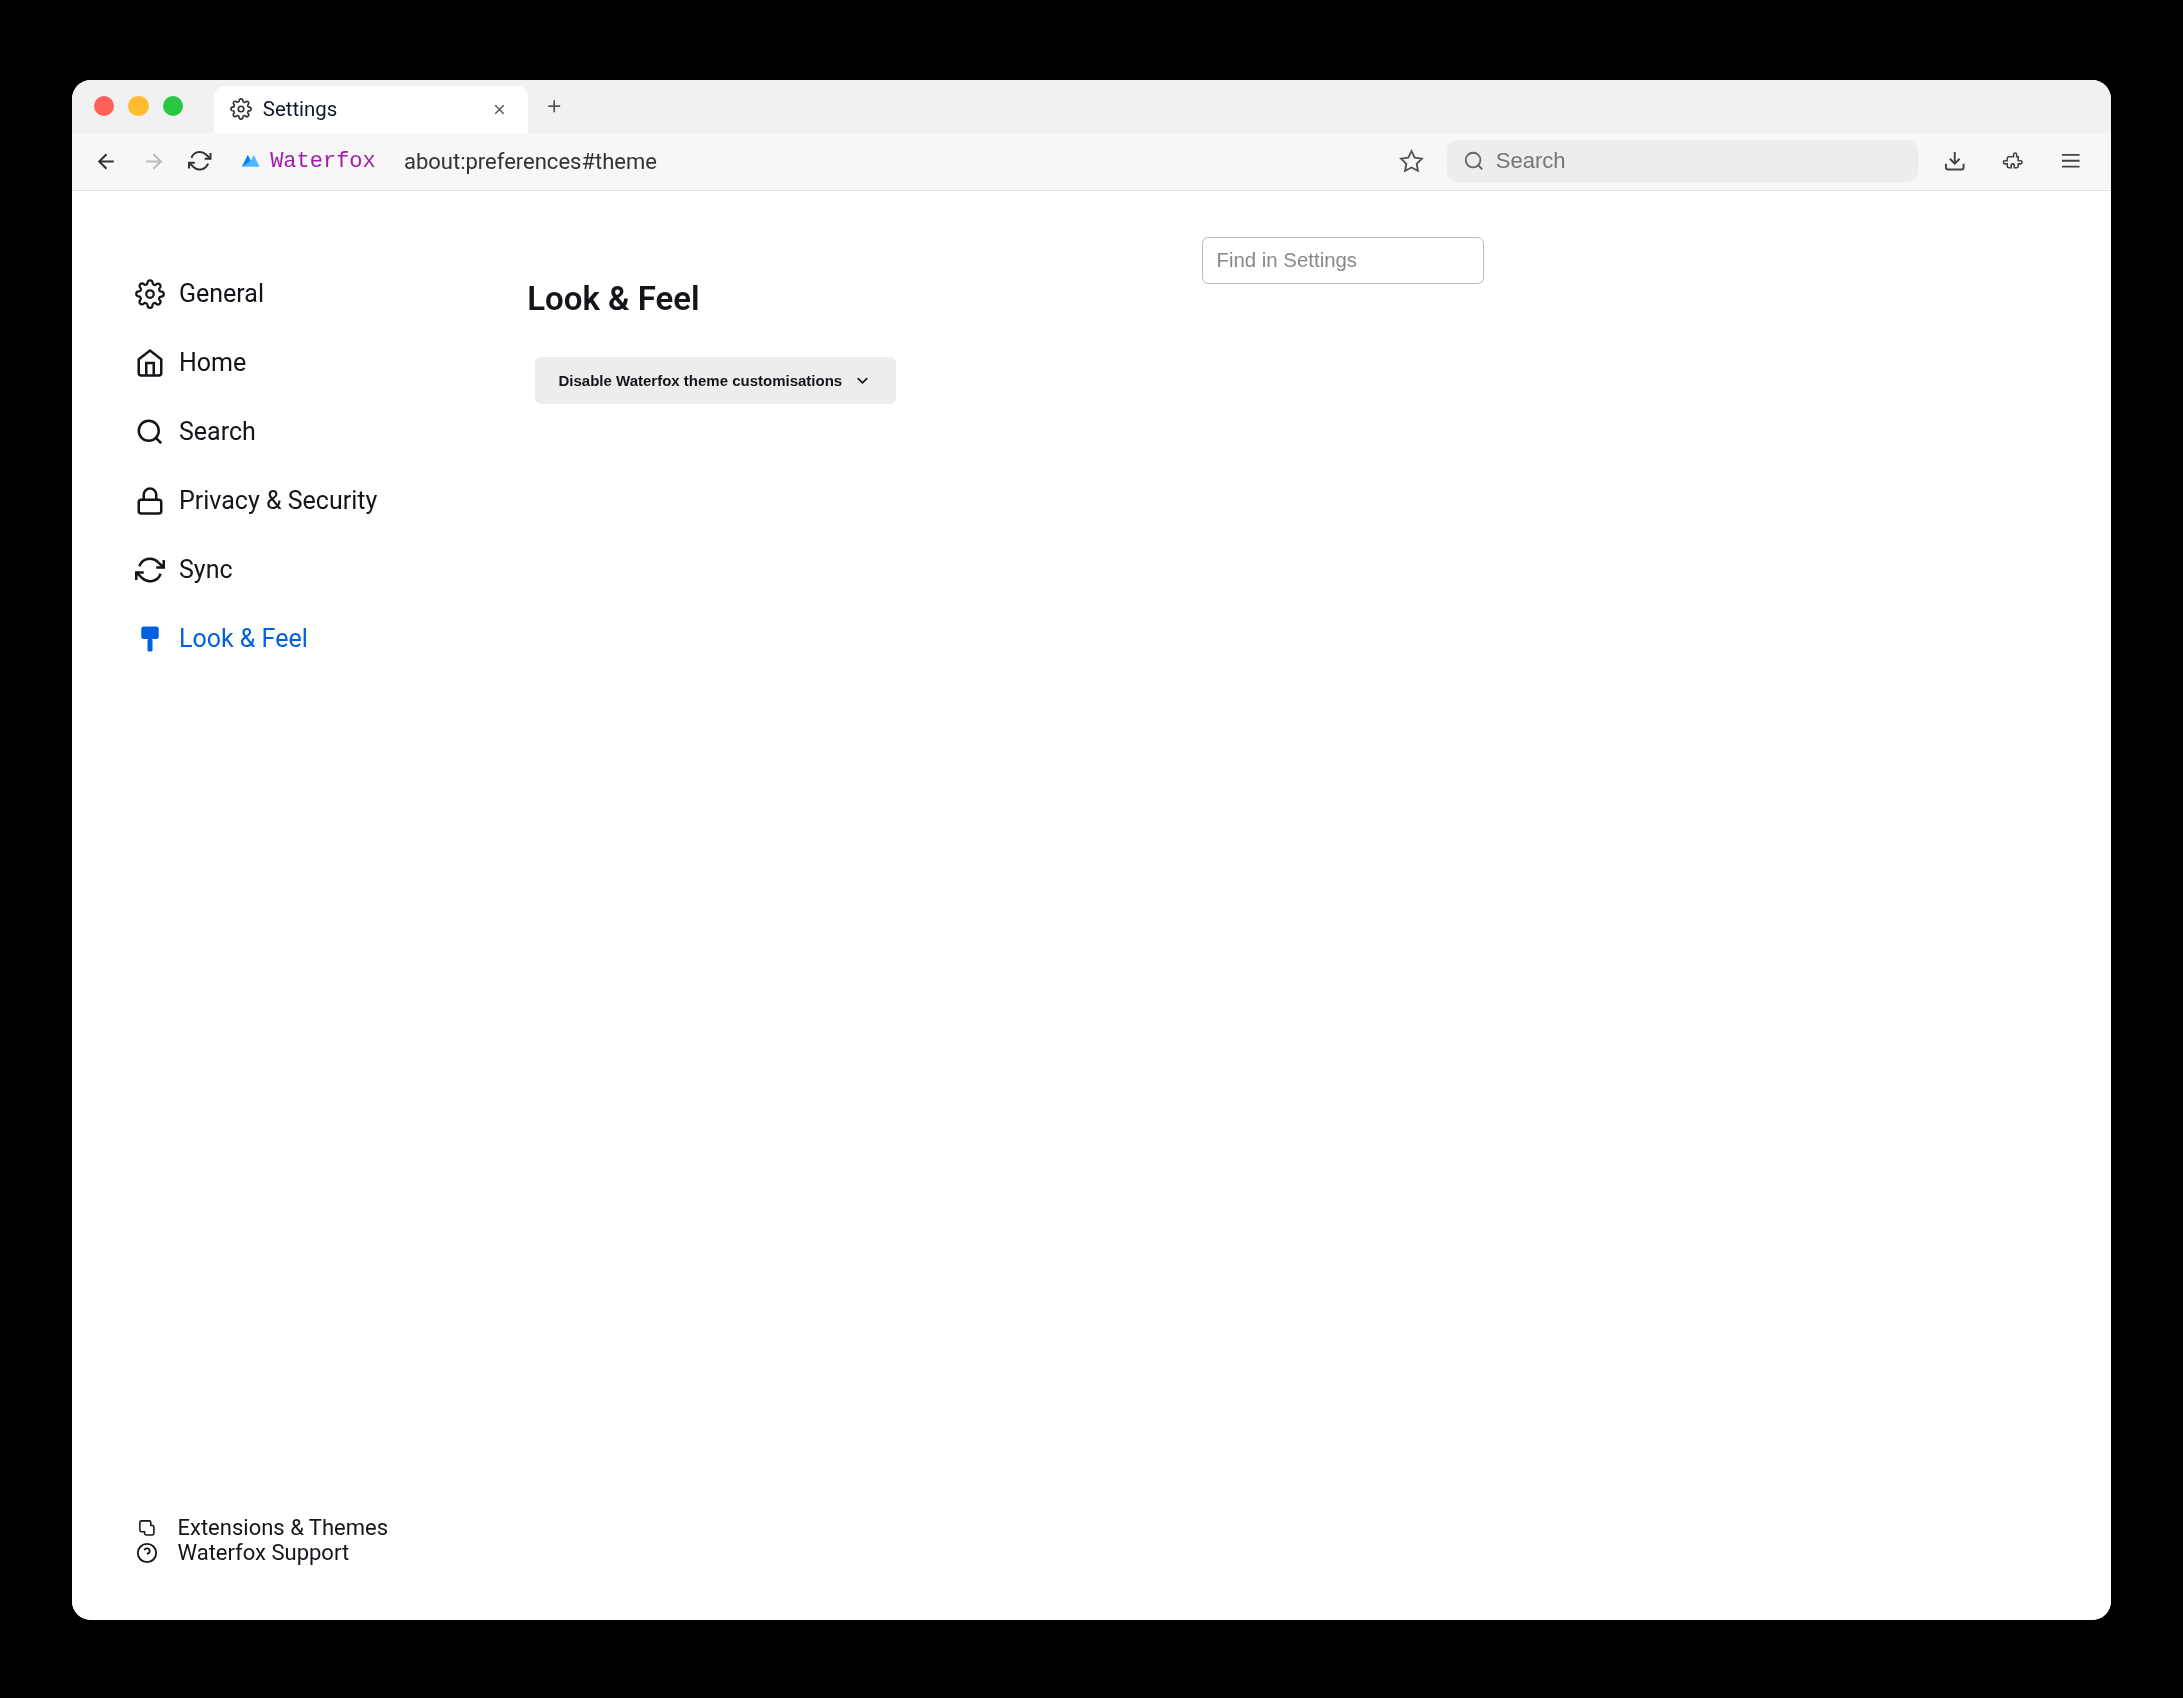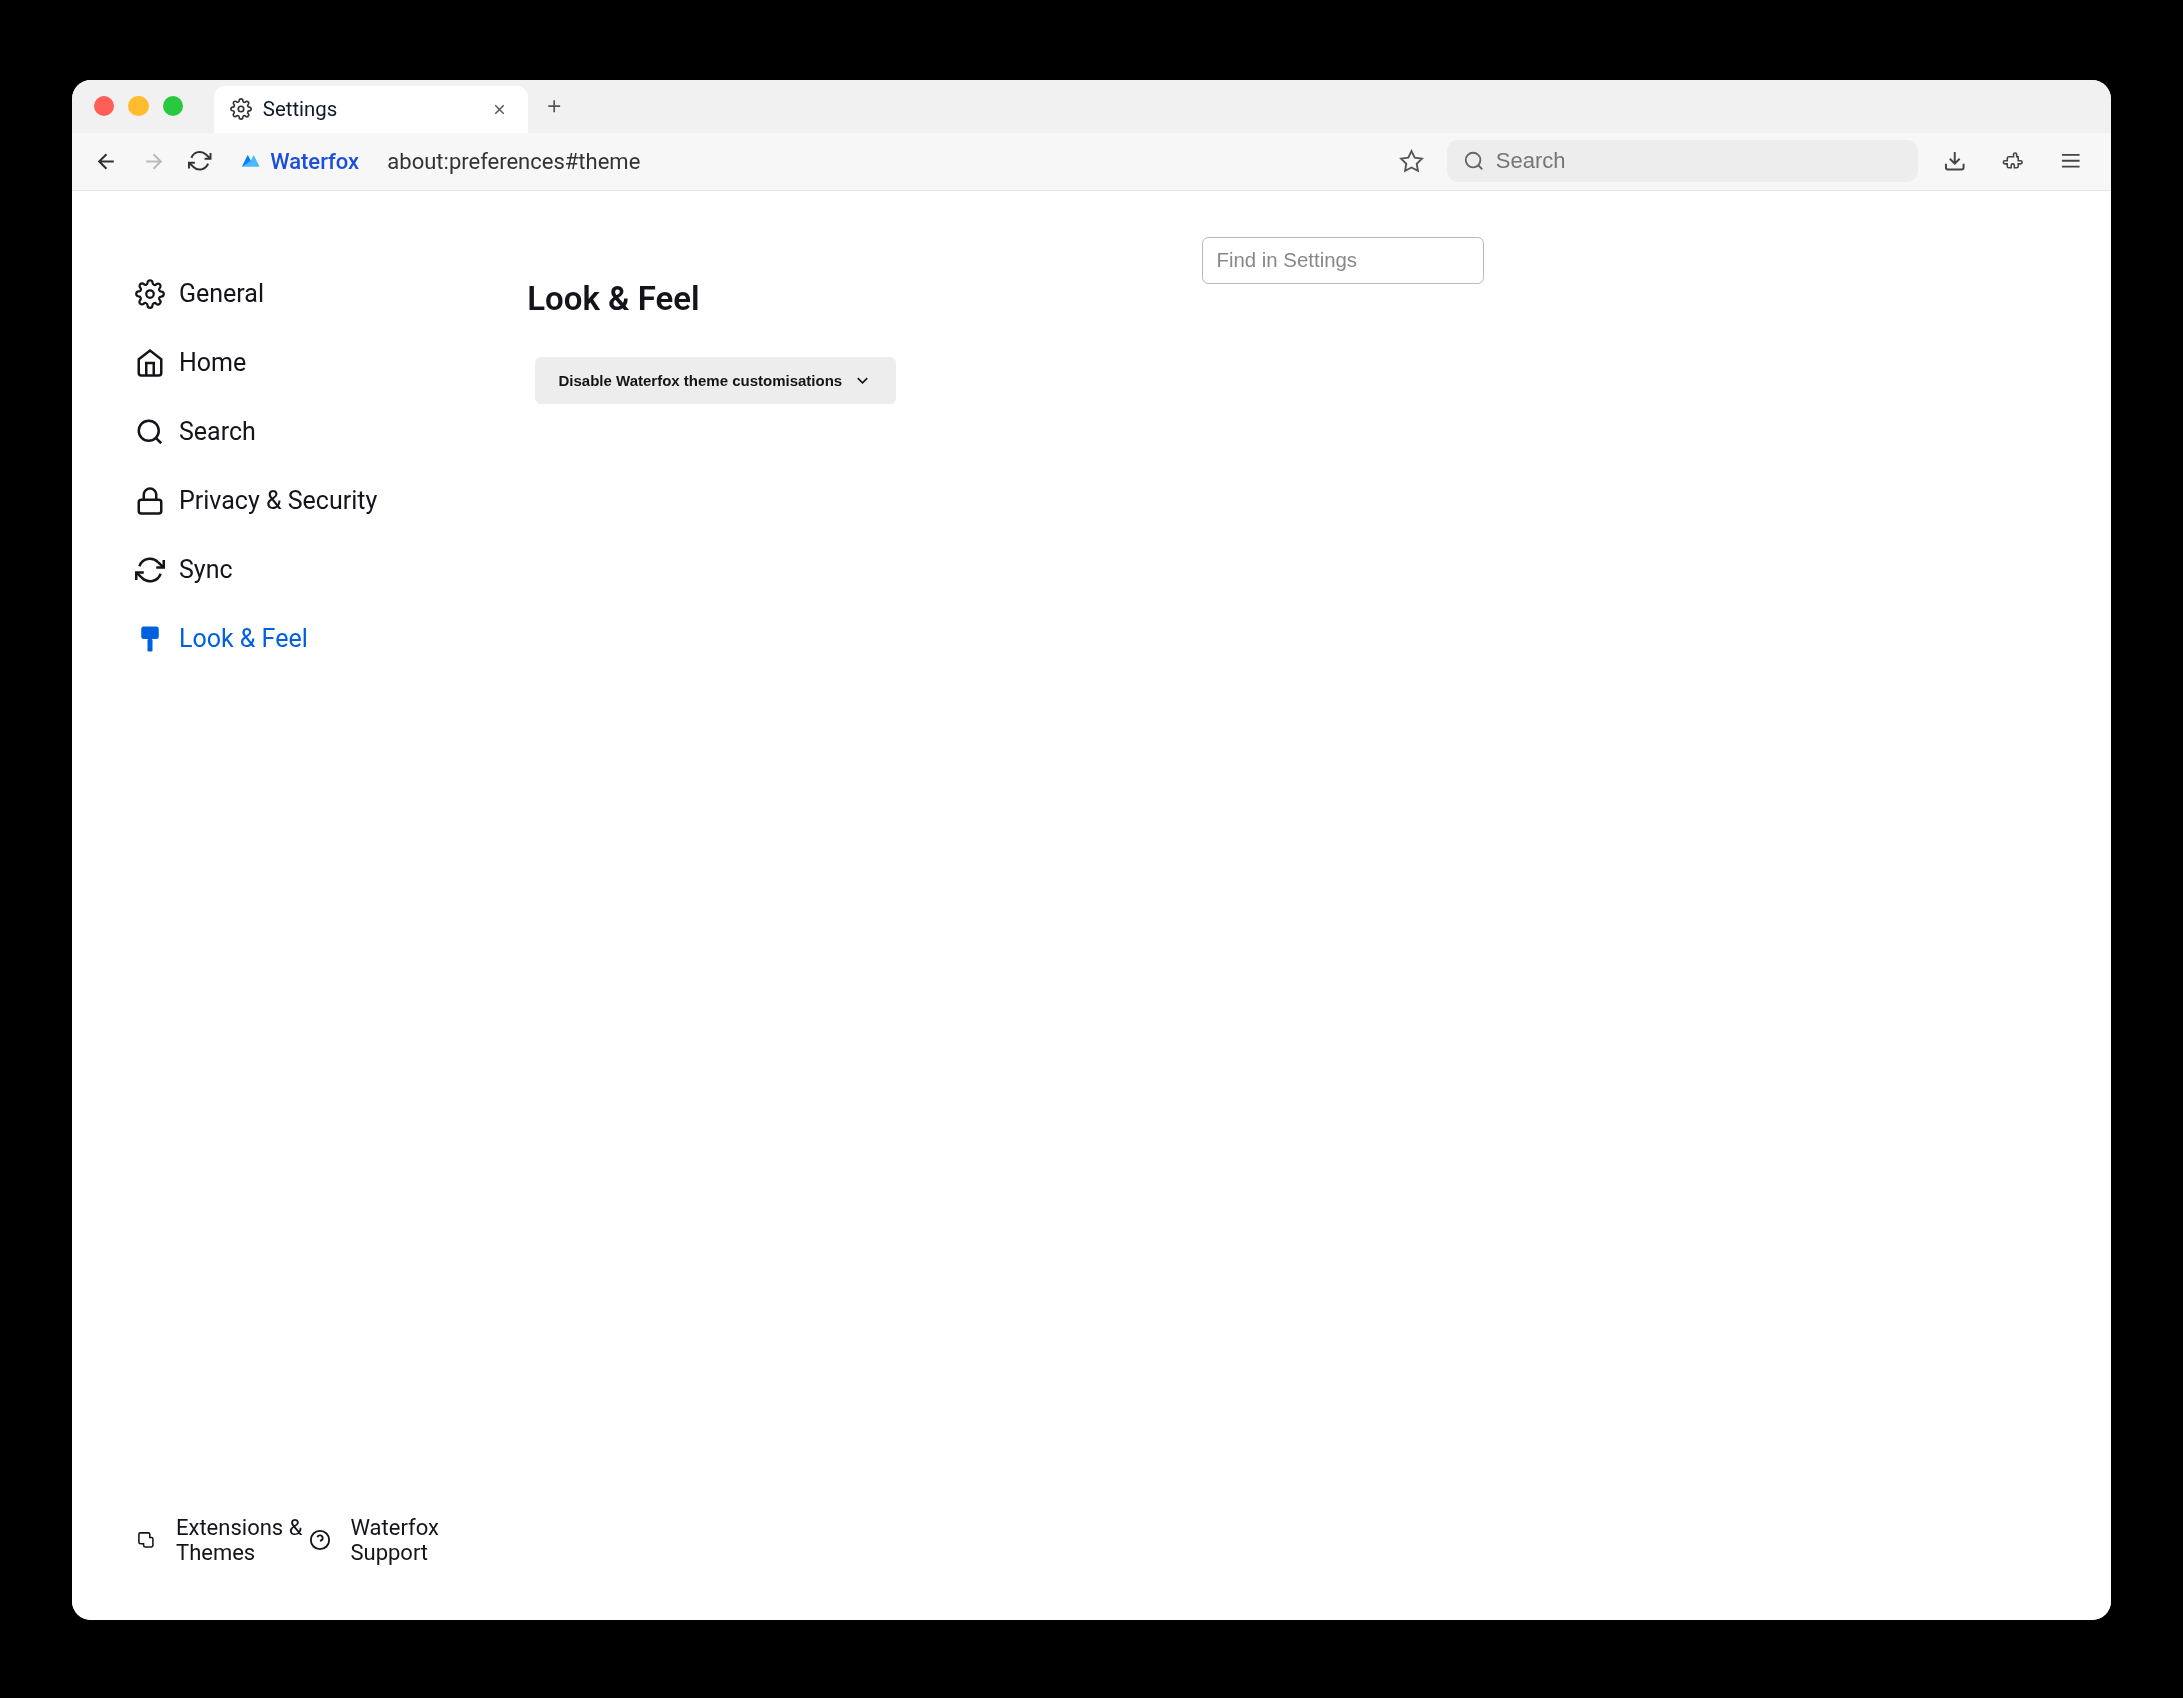--- a/index.html
+++ b/index.html
@@ -59,22 +59,23 @@
       gap: 15.7px;
     }
     .nav-btn {
       width: 31px; height: 31px;
       display: flex; align-items: center; justify-content: center;
       color: #333; cursor: pointer;
     }
     .nav-btn.disabled { color: #bbb; }
     .identity-box {
       display: flex; align-items: center; gap: 7.8px;
-      font-size: 22px; color: #1d4ed8; font-weight: 500;
+      font-size: 22px; color: #a21caf; font-weight: 500;
       padding: 0 7.8px;
+      font-family: Liberation Mono, monospace;
     }
     .url-text { font-size: 22px; color: #333; padding: 0 4.7px; }
     .toolbar-spacer { flex: 1; }
     .star-btn { color: #555; cursor: pointer; padding: 0 7.8px; }
     .search-box {
       background: #ededed;
       border-radius: 11px;
       height: 42px;
       min-width: 471px;
       display: flex;
@@ -116,21 +117,21 @@
     }
     .nav-list { display: flex; flex-direction: column; gap: 39px; }
     .nav-item {
       display: flex; align-items: center; gap: 14px;
       font-size: 25px; color: #15141a; cursor: pointer;
     }
     .nav-item.active { color: #0060df; }
     .nav-item .icon-wrap { width: 30px; height: 30px; display: flex; align-items: center; justify-content: center; }
     .sidebar-footer {
       margin-top: auto;
-      display: flex; flex-direction: row; 
+      display: flex; flex-direction: column; 
       padding-bottom: 23.5px;
     }
     .footer-item {
       display: flex; align-items: center; gap: 19px;
       font-size: 22px; color: #15141a; cursor: pointer;
     }
     .footer-item .icon-wrap { width: 23.5px; height: 23.5px; display: flex; align-items: center; justify-content: center; }
     .main {
       flex: 1;
       padding: 88px 47px;

